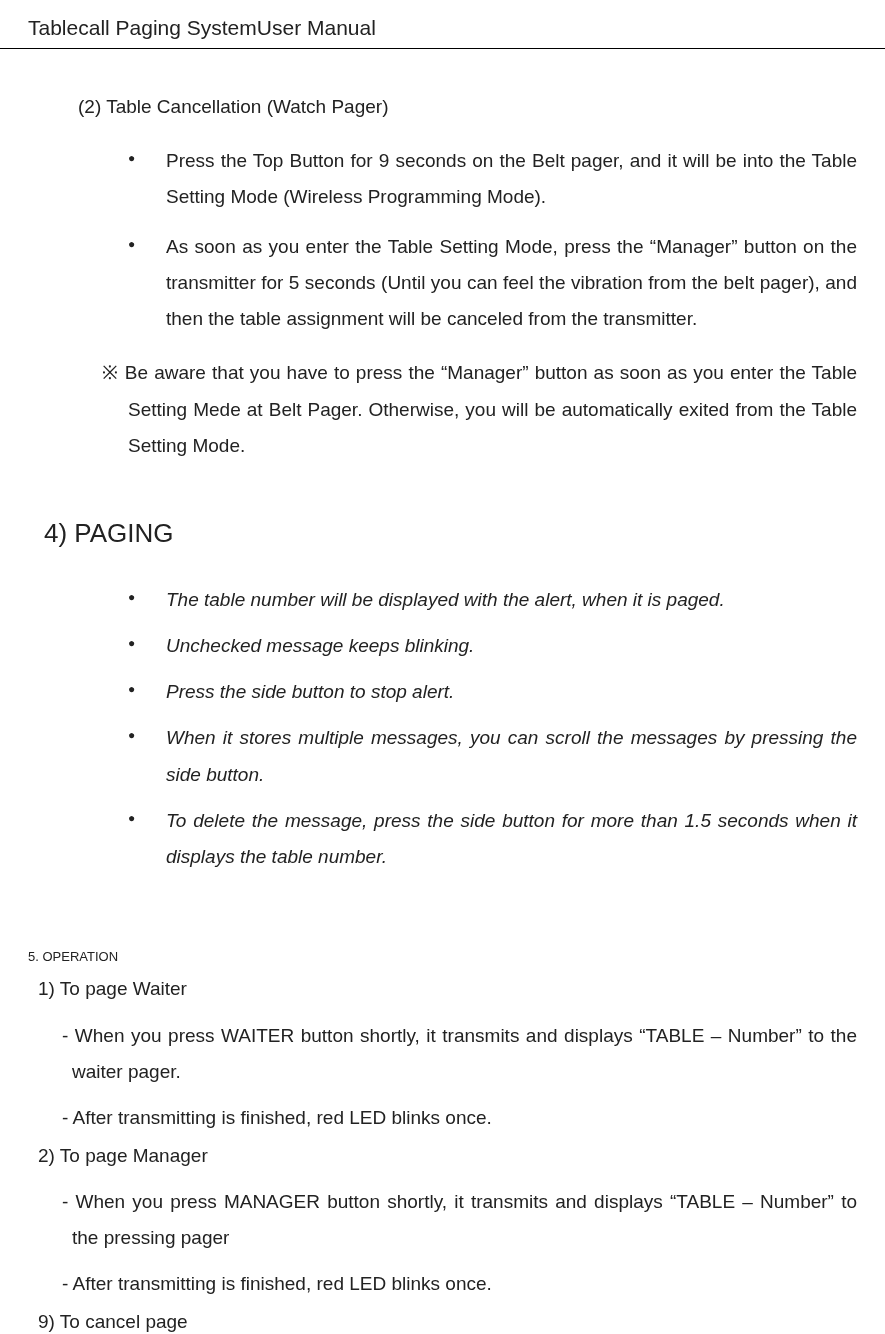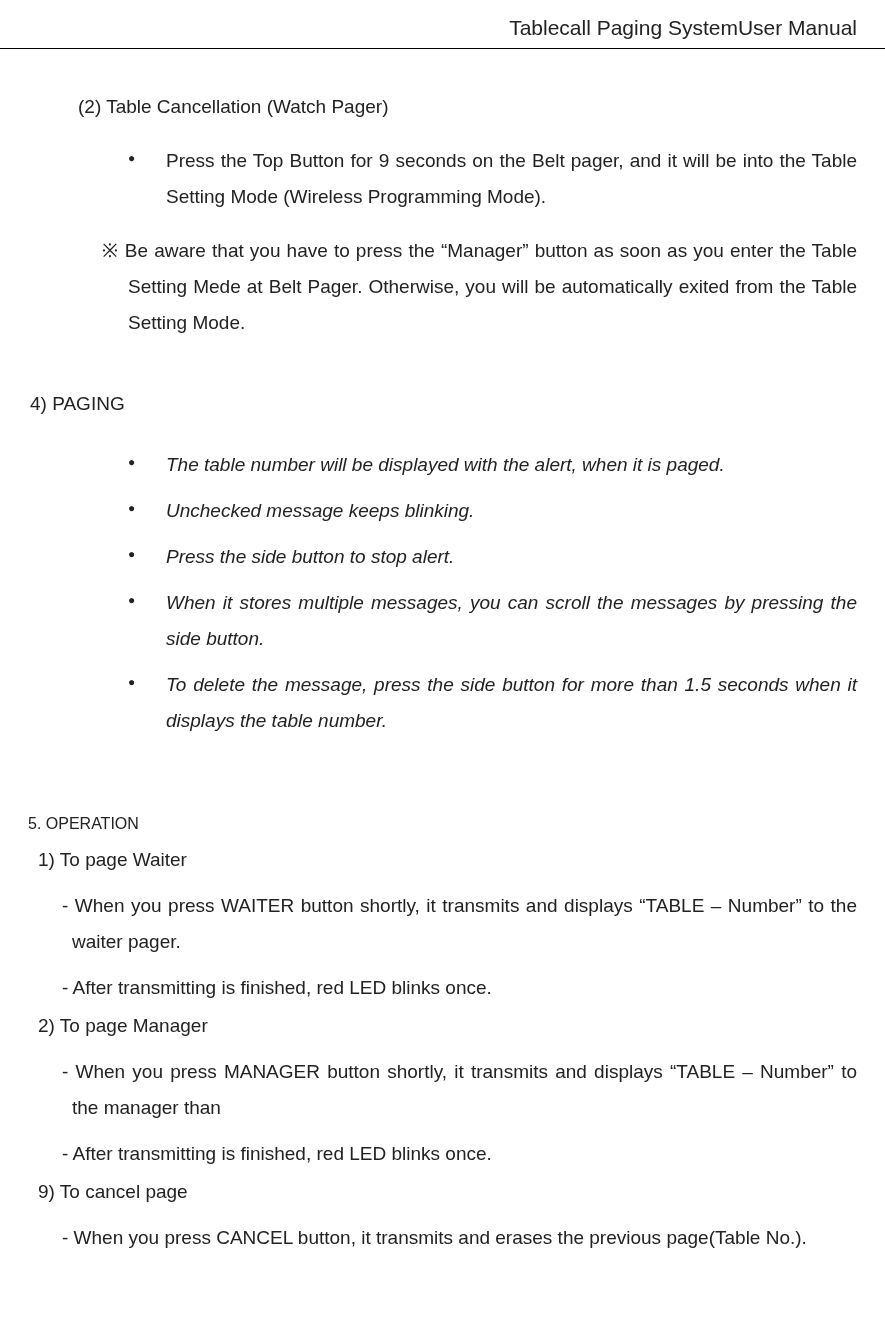--- a/index.html
+++ b/index.html
@@ -8,21 +8,21 @@
       width: 885px;
       min-height: 1334px;
       background: #fff;
       color: #222;
       font-size: 19px;
       line-height: 1.9;
       padding: 0;
     }
     .header {
       display: flex;
-      justify-content: flex-end;
+      justify-content: flex-start;
       align-items: baseline;
       padding: 8px 28px 0 28px;
       border-bottom: 1.5px solid #000;
       font-size: 21px;
     }
     .content {
       padding: 40px 28px 0 28px;
     }
     .sub-title {
       margin-left: 50px;
@@ -48,23 +48,23 @@
       line-height: 2.6;
     }
     .note {
       margin: 18px 0 0 40px;
       text-align: justify;
       text-indent: -26px;
       padding-left: 60px;
     }
     .section-h {
       margin-top: 45px;
-      margin-left: 2px;
+      margin-left: 16px;
       margin-bottom: 24px;
-      font-size: 19px;
+      font-size: 26px;
     }
     .bullet-list-2 {
       list-style: none;
       margin-left: 100px;
       margin-right: 0;
       font-style: italic;
     }
     .bullet-list-2 li {
       position: relative;
       padding-left: 38px;
@@ -74,21 +74,21 @@
     .bullet-list-2 li::before {
       content: "●";
       position: absolute;
       left: 0;
       top: 0;
       font-size: 12px;
       line-height: 2.6;
     }
     .op-title {
       margin-top: 70px;
-      font-size: 16px;
+      font-size: 13px;
       font-weight: normal;
     }
     .op-sub {
       margin-left: 10px;
       margin-top: 2px;
     }
     .op-item {
       margin-left: 20px;
       text-indent: -10px;
       padding-left: 24px;
@@ -103,20 +103,21 @@
   <span>Tablecall Paging System</span>
   <span>User Manual</span>
 </div>
 
 <div class="content">
 
   <div class="sub-title">(2)  Table Cancellation (Watch Pager)</div>
 
   <ul class="bullet-list">
     <li>Press the Top Button for 9 seconds on the Belt pager, and it will be into the Table Setting Mode (Wireless Programming Mode).</li>
+    <li>As soon as you enter the Table Setting Mode, press the “Manager” button on the transmitter for 5 seconds (Until you can feel the vibration from the belt pager), and then the table assignment will be canceled from the transmitter.</li>
   </ul>
 
   <div class="note">※ Be aware that you have to press the “Manager” button as soon as you enter the Table Setting Mede at Belt Pager. Otherwise, you will be automatically exited from the Table Setting Mode.</div>
 
   <div class="section-h">4) PAGING</div>
 
   <ul class="bullet-list-2">
     <li>The table number will be displayed with the alert, when it is paged.</li>
     <li>Unchecked message keeps blinking.</li>
     <li>Press the side button to stop alert.</li>
@@ -124,19 +125,19 @@
     <li>To delete the message, press the side button for more than 1.5 seconds when it displays the table number.</li>
   </ul>
 
   <div class="op-title">5. OPERATION</div>
 
   <div class="op-sub">1) To page Waiter</div>
   <div class="op-item">- When you press WAITER button shortly, it transmits and displays “TABLE – Number” to the waiter pager.</div>
   <div class="op-item">- After transmitting is finished, red LED blinks once.</div>
 
   <div class="op-sub">2) To page Manager</div>
-  <div class="op-item">- When you press MANAGER button shortly, it transmits and displays “TABLE – Number” to the manager than</div>
+  <div class="op-item">- When you press MANAGER button shortly, it transmits and displays “TABLE – Number” to the pressing pager</div>
   <div class="op-item">- After transmitting is finished, red LED blinks once.</div>
 
   <div class="op-sub">9) To cancel page</div>
   <div class="op-item">- When you press CANCEL button, it transmits and erases the previous page(Table No.).</div>
 
 </div>
 
 </body></html>

